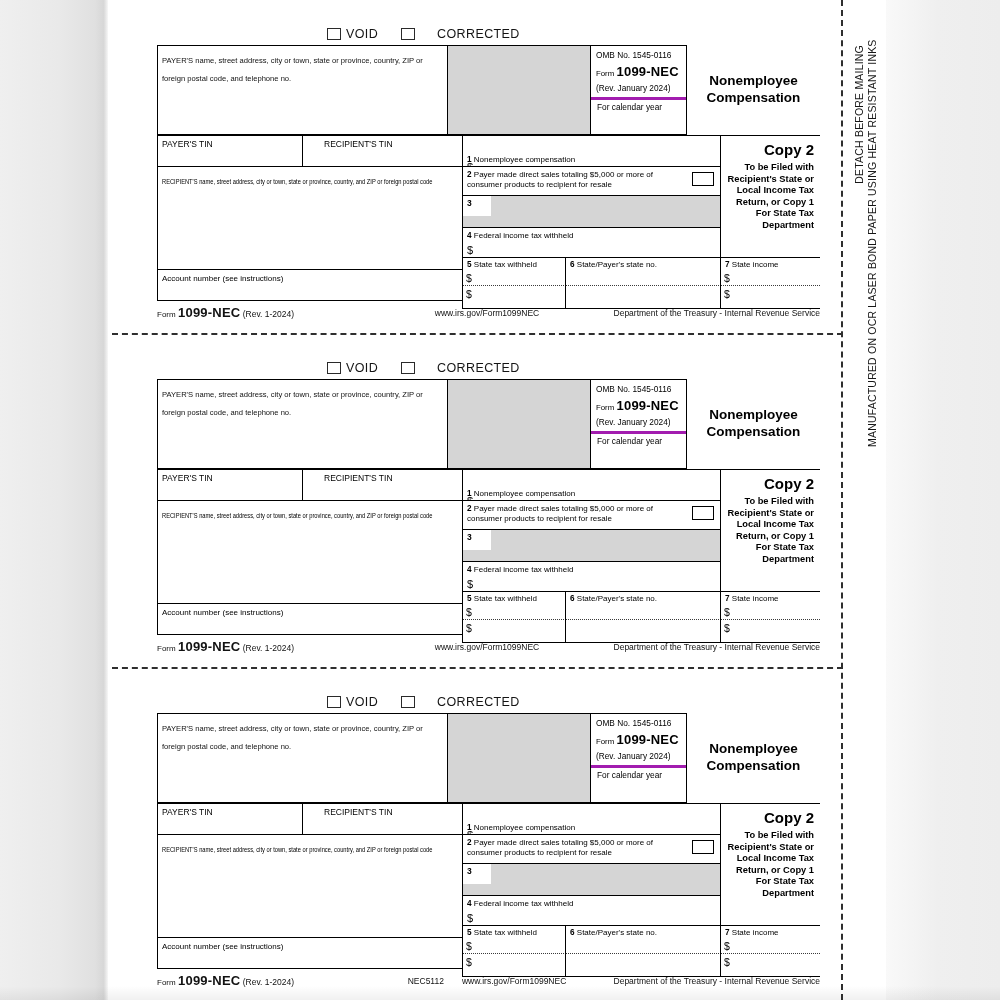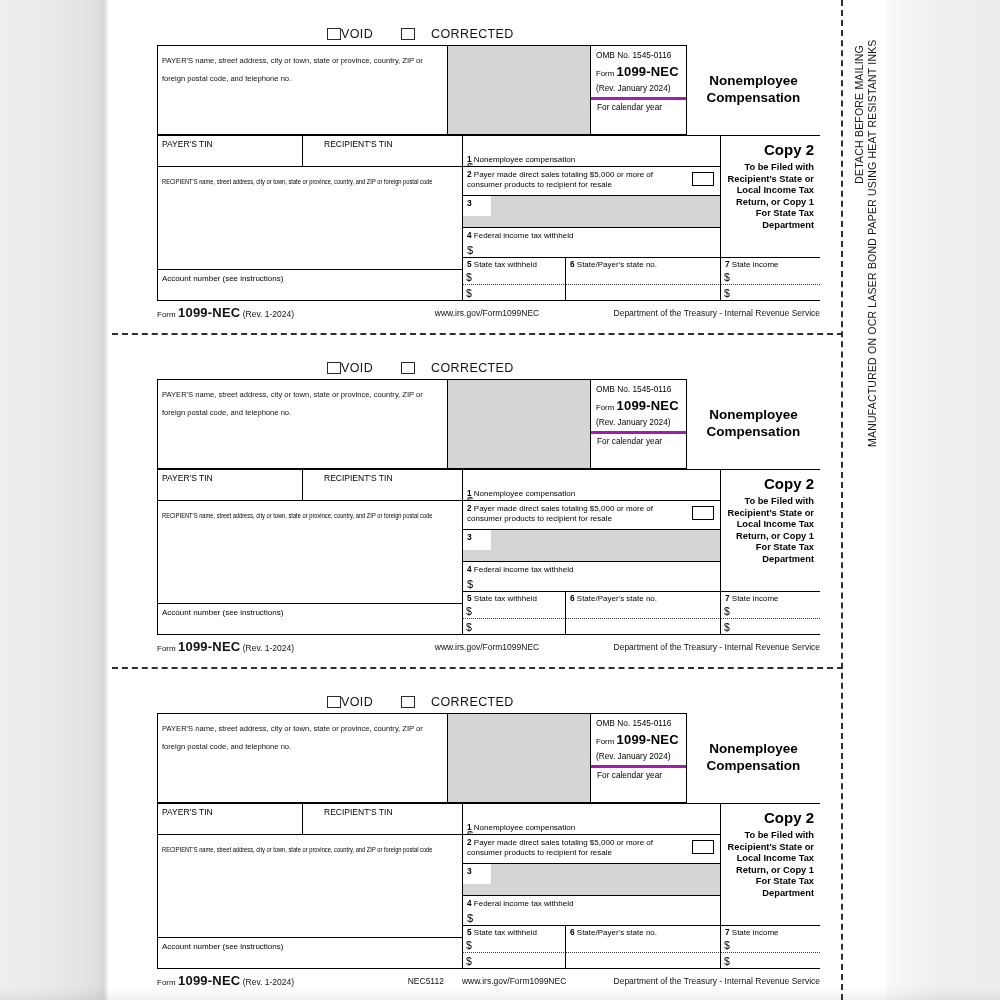--- a/index.html
+++ b/index.html
@@ -21,22 +21,22 @@
     border-top: 2px dashed #2e2e2e; }
 
   .side-text { position: absolute; left: 853px; top: 447px; width: 402px;
     transform: rotate(-90deg); transform-origin: 0 0;
     text-align: right; font-size: 10.5px; line-height: 13px; color: #161616;
     letter-spacing: 0.2px; white-space: nowrap; }
 
   .form-copy { position: absolute; left: 157px; width: 663px; height: 296px; }
 
   .chk-row { position: absolute; top: 0; left: 0; width: 100%; height: 13px; font-size: 12.5px; color: #141414; }
-  .void-group { position: absolute; left: 170px; top: 0; display: flex; align-items: center; }
-  .corrected-group { position: absolute; left: 244px; top: 0; display: flex; align-items: center; gap: 16px; }
+  .void-group { position: absolute; left: 170px; top: 0; display: flex; align-items: center; gap: 5px; }
+  .corrected-group { position: absolute; left: 244px; top: 0; display: flex; align-items: center; gap: 22px; }
   .cb { width: 14px; height: 12px; border: 1.5px solid #2a2a2a; background: #fff; display: inline-block; }
   .chk-label { letter-spacing: 0.4px; }
 
   .form-box { position: absolute; left: 0; top: 18px; width: 663px; height: 255px; }
   .cell { position: absolute; border: 1px solid #000; background: #fff; }
 
   .payer-box { left: 0; top: 0; width: 291px; height: 90px; padding: 3px 4px; }
   .small-label { font-size: 7.6px; line-height: 9.5px; color: #111; }
 
   .gray-box { left: 290px; top: 0; width: 144px; height: 90px; background: #d5d5d5; }
@@ -77,21 +77,21 @@
     border: 1px solid #000; background: #fff; }
 
   .box3 { left: 305px; top: 150px; width: 259px; height: 33px; background: #d5d5d5; padding: 0; }
   .box3-chip { width: 28px; height: 20px; background: #fff; padding: 2px 0 0 4px;
     font-size: 8.5px; font-weight: bold; }
 
   .box4 { left: 305px; top: 182px; width: 259px; height: 31px; padding: 3px 4px; }
 
   .account-box { left: 0; top: 224px; width: 306px; height: 32px; padding: 4px 4px; font-size: 8px; }
 
-  .state-box { top: 212px; height: 44px; display: flex; flex-direction: column; border-right: none; }
+  .state-box { top: 212px; height: 52px; display: flex; flex-direction: column; border-right: none; }
   .box5 { left: 305px; width: 104px; }
   .box6 { left: 408px; width: 156px; }
   .box7 { left: 563px; width: 100px; }
   .state-label { height: 13px; padding: 2px 0 0 4px; }
   .amt-row { height: 15px; display: flex; align-items: flex-end; padding: 0 0 0 3px;
     font-size: 10.5px; line-height: 13px; }
   .amt-dotted { border-bottom: 1.5px dotted #3a3a3a; }
 
   .form-footer { position: absolute; left: 0; top: 278px; width: 663px; height: 16px;
     font-size: 8.5px; color: #111; }

